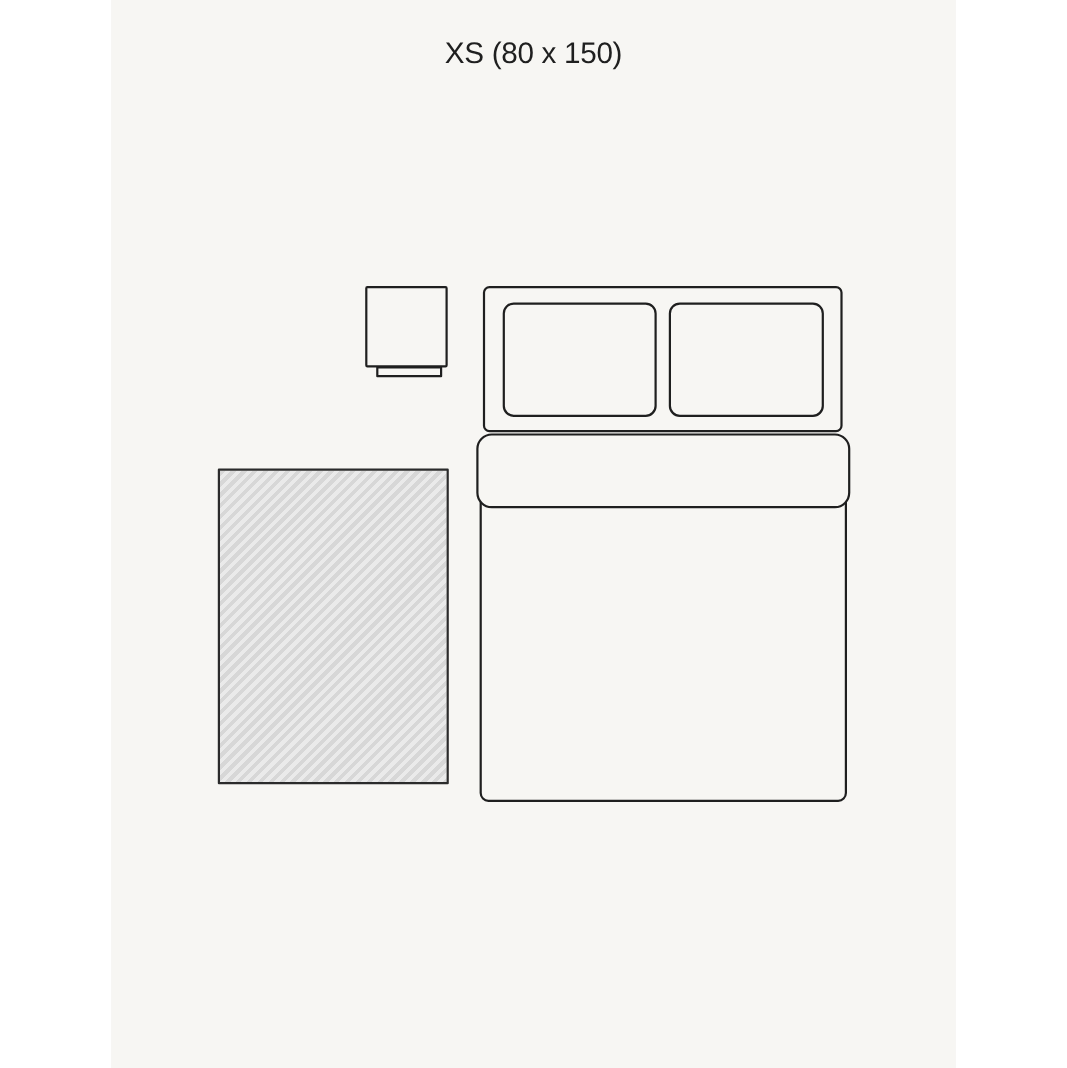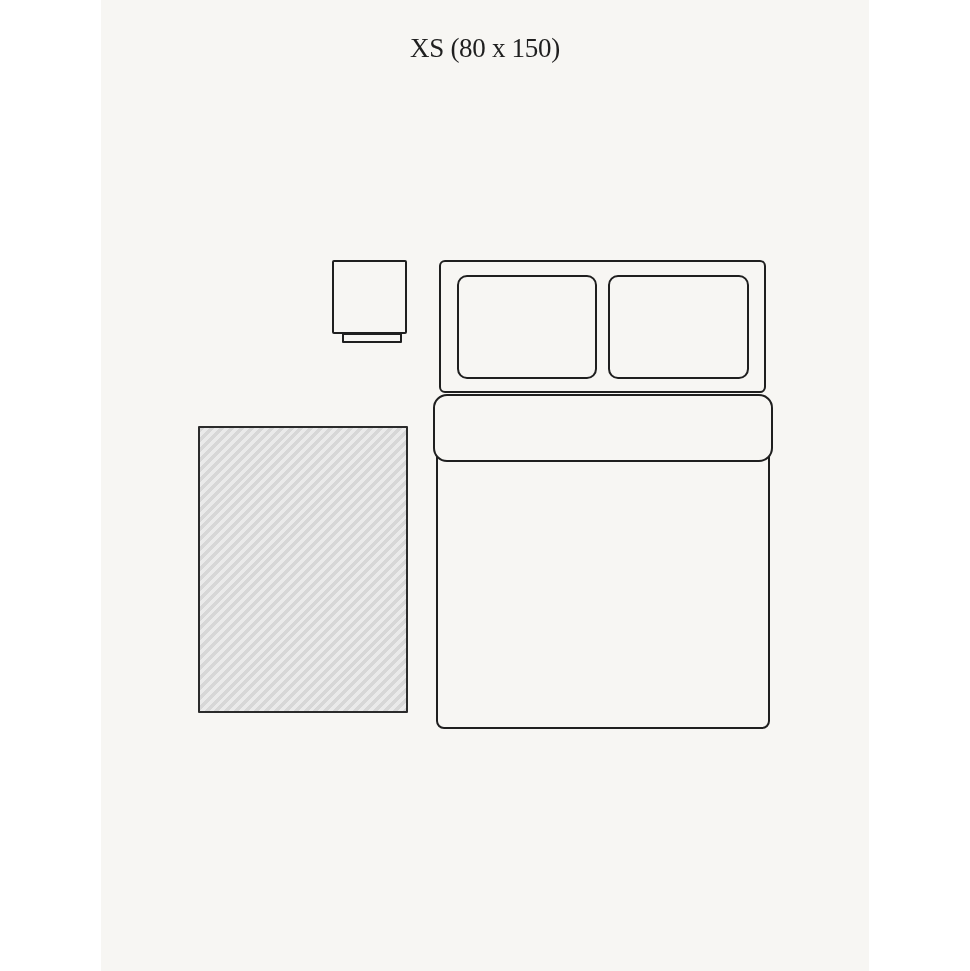--- a/index.html
+++ b/index.html
@@ -2,21 +2,21 @@
 <html style="--page-background: #ffffff; --canvas-background: #f7f6f3; --outline: #1f1f1f; --rug-outline: #2b2b2b; --rug-stripe-dark: #d7d7d7; --rug-stripe-light: #eaeaea;"><head>
 <meta charset="utf-8">
 <style>
   html,body { margin:0; padding:0; }
   .page {
     position: relative;
     width: 970px;
     height: 971px;
     background: var(--page-background, #ffffff);
     overflow: hidden;
-    font-family: Liberation Serif, serif;
+    font-family: Liberation Sans, sans-serif;
   }
   .canvas {
     position: absolute;
     left: 101px; top: 0;
     width: 768px; height: 971px;
     background: var(--canvas-background, #f7f6f3);
   }
   .title {
     position: absolute;
     left: 101px; top: 33px;

